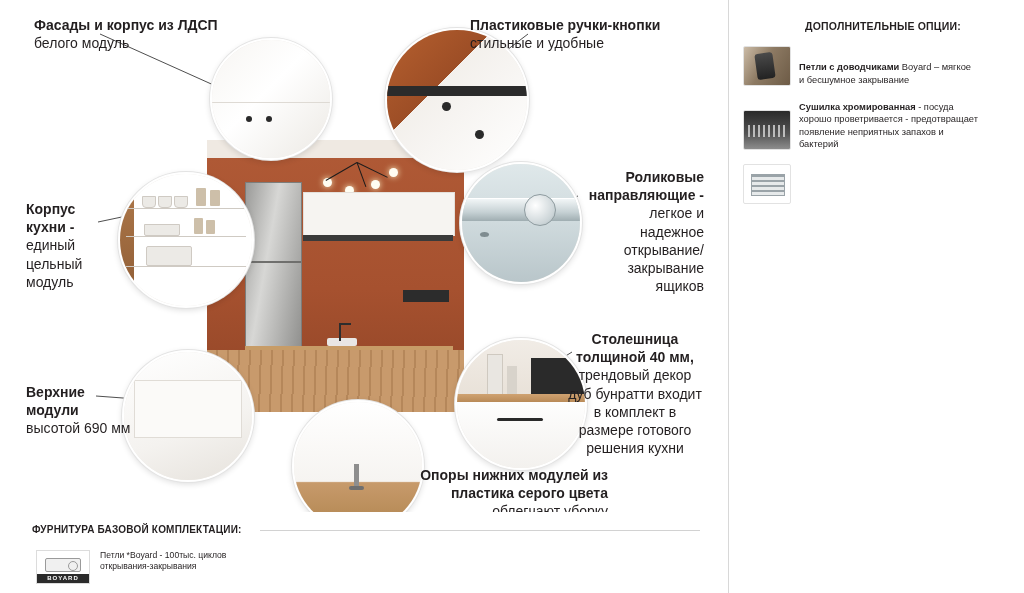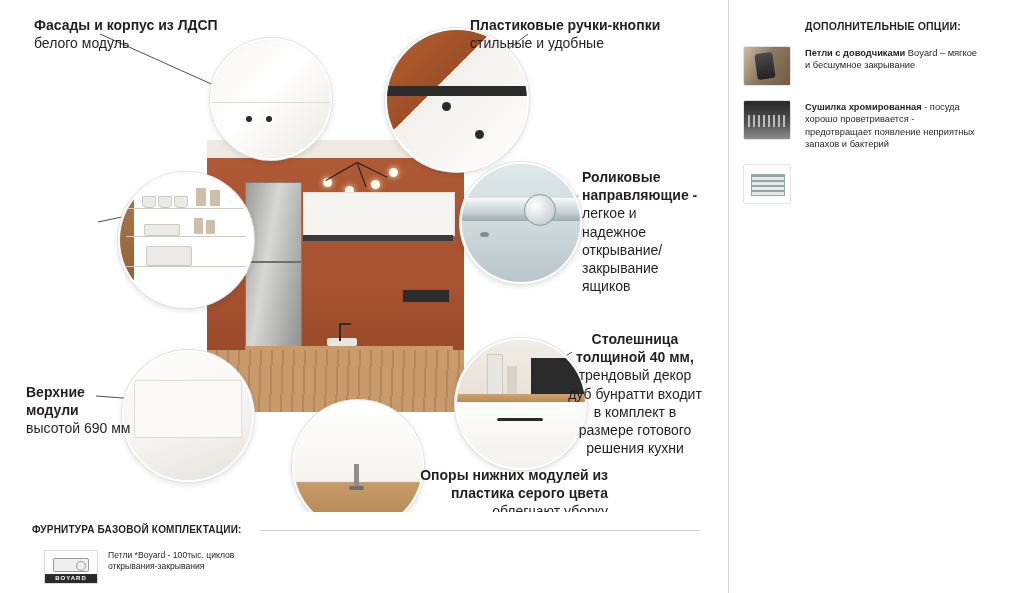--- a/index.html
+++ b/index.html
@@ -18,21 +18,21 @@
     position:absolute;left:728px;top:0;width:264px;height:593px;
     background:#fff;
     border-left:1px solid #d8d8d8;
     box-sizing:border-box;
     padding:16px 14px 12px 14px;
   }
   .right-title{
     font-size:10.5px;font-weight:bold;letter-spacing:.2px;
     color:#231f20;margin:4px 0 14px 62px;
   }
-  .opt-row{display:flex;gap:14px;margin-bottom:14px;align-items:flex-start;}
+  .opt-row{display:flex;gap:8px;margin-bottom:14px;align-items:flex-end;}
   .opt-thumb{
     width:46px;height:38px;flex:0 0 46px;border:1px solid #e2e2e2;
     border-radius:2px;position:relative;overflow:hidden;background:#efeae4;
   }
   .opt-text{font-size:9.3px;line-height:1.32;color:#231f20;padding-top:1px;}
   .opt-text b{font-weight:bold;}
 
   
   .th-hinge{background:linear-gradient(120deg,#cbbba6 0%,#8d7a63 45%,#6d5b46 100%);}
   .th-hinge:after{content:"";position:absolute;left:12px;top:6px;width:18px;height:26px;
@@ -138,32 +138,32 @@
   .lines{position:absolute;left:0;top:0;width:728px;height:593px;}
 
   
   .lbl{position:absolute;font-size:14px;line-height:1.3;color:#231f20;}
   .lbl b{font-weight:bold;}
 
   .l1{left:34px;top:16px;width:210px;}
   .l2{left:470px;top:16px;width:235px;text-align:left;}
   .l3{left:26px;top:200px;width:78px;}
   .l4{left:26px;top:383px;width:110px;}
-  .l5{left:582px;top:168px;width:122px;}
+  .l5{left:582px;top:168px;width:122px;text-align:right;}
   .l6{left:566px;top:330px;width:138px;text-align:center;}
   .l7{left:398px;top:466px;width:210px;text-align:right;}
 
   
   .bottom{position:absolute;left:0;top:512px;width:728px;height:81px;background:#fff;}
   .bottom .rule{position:absolute;left:260px;top:18px;width:440px;height:1px;background:#d2d2d2;}
   .bot-title{position:absolute;left:32px;top:12px;font-size:10px;font-weight:bold;letter-spacing:.2px;}
   .bot-item{position:absolute;display:flex;gap:10px;align-items:flex-start;}
   .bot-item .thumb{width:52px;height:32px;border:1px solid #dcdcdc;position:relative;background:#fff;}
   .bot-item .txt{font-size:8.6px;line-height:1.3;color:#231f20;}
-  .bi1{left:44px;top:38px;width:230px;}
+  .bi1{left:36px;top:38px;width:230px;}
   .bi2{left:248px;top:38px;width:220px;}
   .boyard{position:absolute;left:0;bottom:0;width:100%;height:9px;background:#2b2b2b;color:#fff;
     font-size:6px;letter-spacing:1px;text-align:center;line-height:9px;font-weight:bold;}
   .hinge-g{position:absolute;left:8px;top:7px;width:34px;height:12px;border:1px solid #9a9a9a;border-radius:2px;background:#f0f0f0;}
   .hinge-g:after{content:"";position:absolute;left:22px;top:2px;width:8px;height:8px;border-radius:50%;border:1px solid #9a9a9a;}
   .rail-g{position:absolute;left:6px;top:5px;width:40px;height:22px;
     background:linear-gradient(180deg,#3b3b3b 0 8px,#ffffff 8px 22px);border:1px solid #cfcfcf;}
   .rail-g:after{content:"";position:absolute;left:4px;top:12px;width:30px;height:7px;background:#d8d8d8;border:1px solid #bdbdbd;}
 </style>
 </head>
@@ -272,20 +272,25 @@
   <div class="lbl l1">
     <b>Фасады и корпус из ЛДСП</b><br>
     <span>белого модуль</span>
   </div>
 
   <div class="lbl l2">
     <b>Пластиковые ручки-кнопки</b><br>
     <span>стильные и удобные</span>
   </div>
 
+  <div class="lbl l3">
+    <b>Корпус</b><br>
+    <b>кухни -</b><br>
+    <span>единый цельный модуль</span>
+  </div>
 
   <div class="lbl l4">
     <b>Верхние</b><br>
     <b>модули</b><br>
     <span>высотой 690 мм</span>
   </div>
 
   <div class="lbl l5">
     <b>Роликовые</b><br>
     <b>направляющие -</b><br>

